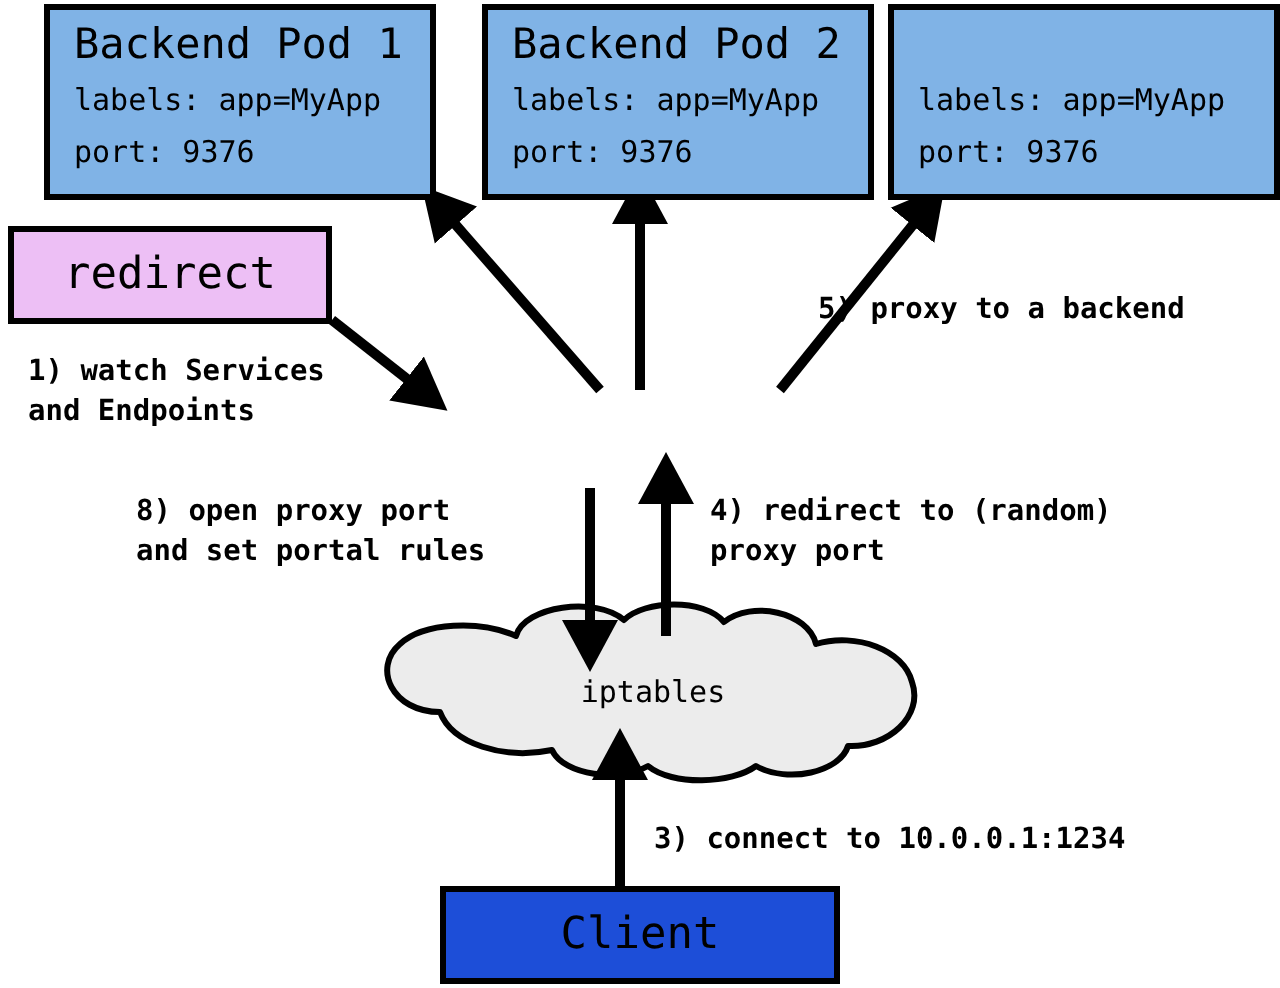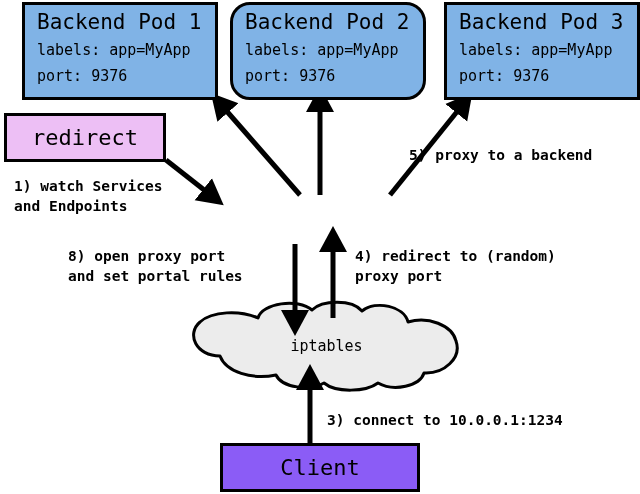--- a/index.html
+++ b/index.html
@@ -74,21 +74,21 @@
   }
   #kube-proxy-node .node-title {
     position: absolute;
     left: 0; right: 0;
     top: 11px;
     text-align: center;
     font-size: 22px;
     line-height: 1;
   }
   #client-node {
-    background: #8b5cf6;
+    background: #1d4ed8;
     left: 220px; top: 443px; width: 200px; height: 49px;
   }
   #client-node .node-title {
     position: absolute;
     left: 0; right: 0;
     top: 11px;
     text-align: center;
     font-size: 22px;
     line-height: 1;
   }
@@ -162,28 +162,27 @@
 
     <line x1="310" y1="443" x2="310" y2="384" stroke="#000000" stroke-width="5" marker-end="url(#ah)"></line>
   </svg>
 
   <div class="node pod" id="pod-1" style="left:22px; top:2px; width:196px; height:98px;">
     <span class="node-title pod-name">Backend Pod 1</span>
     <span class="node-title pod-line pod-line-1">labels: app=MyApp</span>
     <span class="node-title pod-line pod-line-2">port: 9376</span>
   </div>
 
-  <div class="node pod" id="pod-2" style="left:230px; top:2px; width:196px; height:98px;border-radius:20px;">
+  <div class="node pod" id="pod-2" style="left:241px; top:2px; width:196px; height:98px;">
     <span class="node-title pod-name">Backend Pod 2</span>
     <span class="node-title pod-line pod-line-1">labels: app=MyApp</span>
     <span class="node-title pod-line pod-line-2">port: 9376</span>
   </div>
 
   <div class="node pod" id="pod-3" style="left:444px; top:2px; width:196px; height:98px;">
-    <span class="node-title pod-name">Backend Pod 3</span>
     <span class="node-title pod-line pod-line-1">labels: app=MyApp</span>
     <span class="node-title pod-line pod-line-2">port: 9376</span>
   </div>
 
   <div class="node" id="apiserver-node">
     <span class="node-title">redirect</span>
   </div>
 
 
   <div class="cloud-label">iptables</div>

